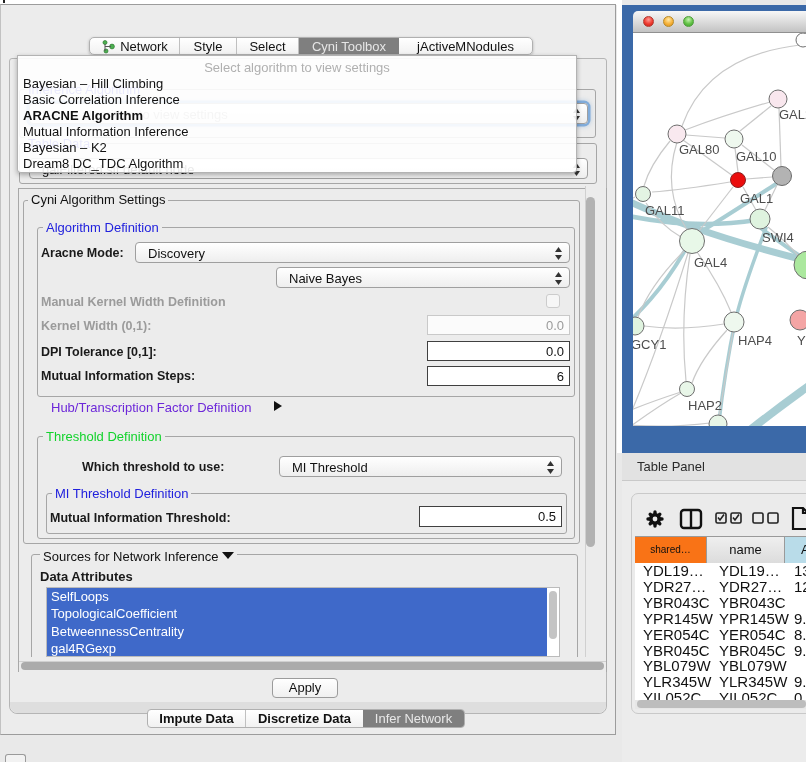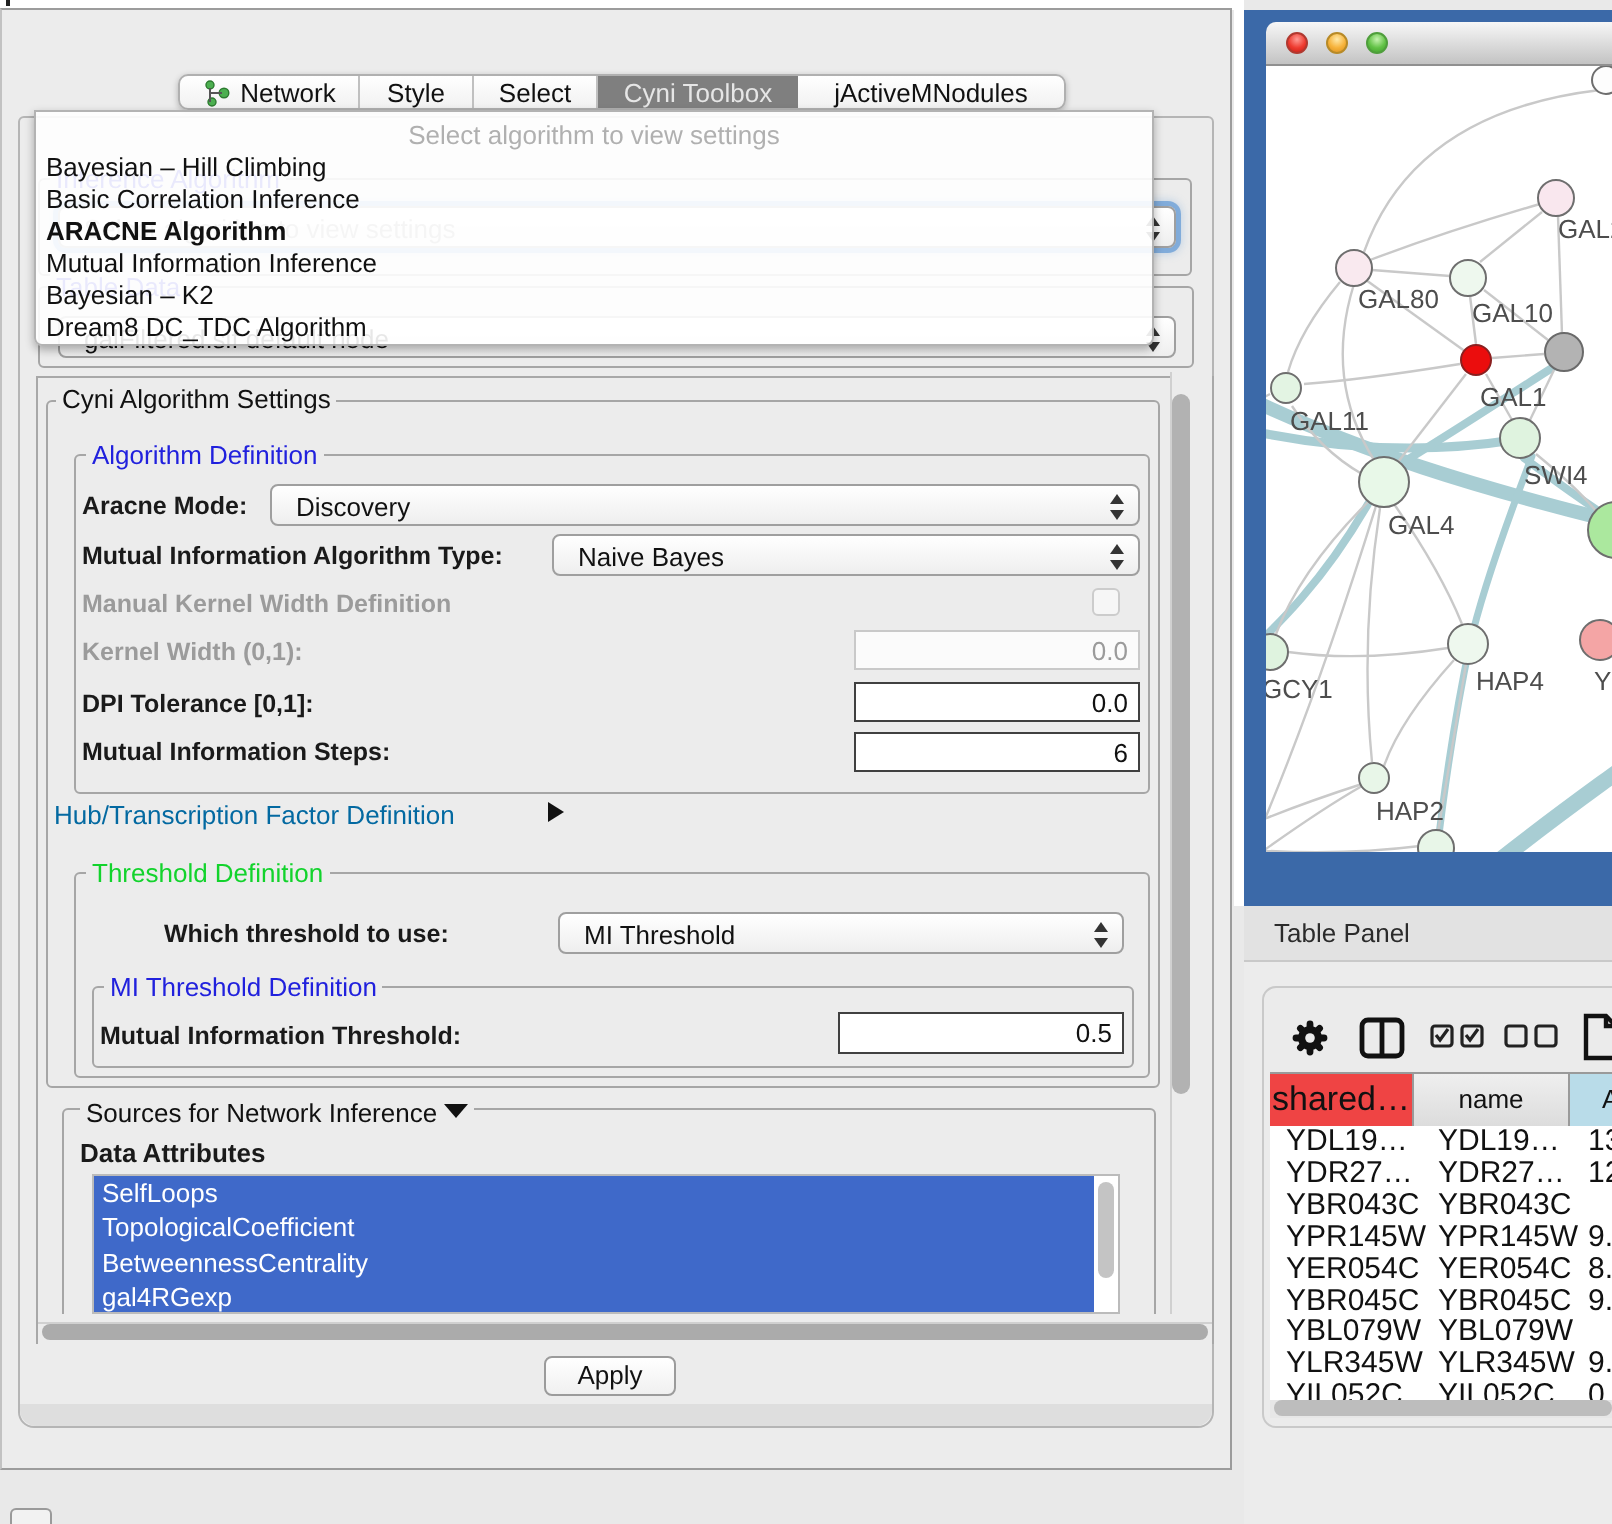--- a/index.html
+++ b/index.html
@@ -75,21 +75,20 @@
 
         <div class="lbl" style="left:22px;top:60px;">Aracne Mode:</div>
         <div class="combo" style="left:116px;top:56px;width:433px;height:19px;">
           <span class="ctext">Discovery</span>
           <span class="carr"><svg width="7" height="13">
                 <path d="M3.5,0 L7,5 L0,5 Z" fill="#333"></path>
                 <path d="M3.5,13 L7,8 L0,8 Z" fill="#333"></path>
               </svg></span>
         </div>
 
-        <div class="lbl" style="left:22px;top:85px;">Mutual Information Algorithm Type:</div>
         <div class="combo" style="left:257px;top:81px;width:292px;height:19px;">
           <span class="ctext">Naive Bayes</span>
           <span class="carr"><svg width="7" height="13">
                 <path d="M3.5,0 L7,5 L0,5 Z" fill="#333"></path>
                 <path d="M3.5,13 L7,8 L0,8 Z" fill="#333"></path>
               </svg></span>
         </div>
 
         <div class="lbl" style="left:22px;top:109px;color:#9b9b9b;">Manual Kernel Width Definition</div>
         <div class="abs" style="left:527px;top:108px;width:12px;height:12px;border:1px solid #cccccc;border-radius:3px;background:#f6f6f6;"></div>
@@ -102,21 +101,21 @@
         <div class="lbl" style="left:22px;top:159px;text-align:center;">DPI Tolerance [0,1]:</div>
         <div class="field" style="left:408px;top:155px;width:141px;height:18px;">
             <span>0.0</span>
           </div>
 
         <div class="lbl" style="left:22px;top:183px;">Mutual Information Steps:</div>
         <div class="field" style="left:408px;top:180px;width:141px;height:18px;">
             <span>6</span>
           </div>
 
-        <div class="abs" style="left:8px;top:214px;font-size:13px;color:#0369a1;">Hub/Transcription Factor Definition</div>
+        <div class="abs" style="left:32px;top:214px;font-size:13px;color:#6d28d9;">Hub/Transcription Factor Definition</div>
         <svg class="abs" style="left:254px;top:214px;" width="10" height="12">
             <path d="M1,1 L9,6 L1,11 Z" fill="#111"></path>
           </svg>
 
         <div class="grp" style="left:18px;top:250px;width:536px;height:101px;"></div>
         <div class="gtitle" style="left:24px;top:244px;color:#12d32c;">Threshold Definition</div>
 
         <div class="lbl" style="left:63px;top:274px;">Which threshold to use:</div>
         <div class="combo" style="left:220px;top:270px;width:281px;height:19px;margin-left:40px;">
           <span class="ctext">MI Threshold</span>
@@ -147,20 +146,25 @@
     </div>
 
     <div class="abs" style="left:584px;top:181px;width:21px;height:471px;background:#ececec;border-left:1px solid #d0d0d0;box-sizing:border-box;"></div>
     <div class="abs" style="left:585px;top:192px;width:9px;height:350px;background:#b2b2b2;border-radius:5px;"></div>
 
     <div class="abs" style="left:18px;top:656px;width:587px;height:13px;background:#ececec;border-top:1px solid #d0d0d0;box-sizing:border-box;"></div>
     <div class="abs" style="left:20px;top:657px;width:583px;height:8px;background:#ababab;border-radius:5px;"></div>
 
     <div class="abs" style="left:271px;top:673px;width:66px;height:20px;background:linear-gradient(#ffffff,#f0f0f0);border:1px solid #9b9b9b;border-radius:4px;box-sizing:border-box;text-align:center;font-size:13px;color:#111;line-height:18px;">Apply</div>
 
+    <div class="abs" style="left:146px;top:704px;height:19px;display:flex;border:1px solid #b0b0b0;border-radius:4px;overflow:hidden;background:linear-gradient(#ffffff,#f1f1f1);box-sizing:border-box;">
+      <div style="width:98px;display:flex;align-items:center;justify-content:center;font-size:13px;font-weight:bold;color:#111;border-right:1px solid #c0c0c0;box-sizing:border-box;">Impute Data</div>
+      <div style="width:117px;display:flex;align-items:center;justify-content:center;font-size:13px;font-weight:bold;color:#111;box-sizing:border-box;">Discretize Data</div>
+      <div style="width:101px;display:flex;align-items:center;justify-content:center;font-size:13px;color:#e8e8e8;background:#7f7f7f;">Infer Network</div>
+    </div>
   </div>
 
   <div class="abs" style="left:17px;top:55px;width:560px;height:118px;background:rgba(255,255,255,0.9);border:1px solid rgba(160,160,160,.8);border-radius:0 0 4px 4px;box-shadow:0 2px 5px rgba(0,0,0,.3);box-sizing:border-box;font-size:13px;color:#111;">
     <div style="position:absolute;left:0;top:4px;width:100%;text-align:center;color:#b0b0b0;">Select algorithm to view settings</div>
     <div style="position:absolute;left:5px;top:20px;">Bayesian – Hill Climbing</div>
     <div style="position:absolute;left:5px;top:36px;">Basic Correlation Inference</div>
     <div style="position:absolute;left:5px;top:52px;font-weight:bold;">ARACNE Algorithm</div>
     <div style="position:absolute;left:5px;top:68px;">Mutual Information Inference</div>
     <div style="position:absolute;left:5px;top:84px;">Bayesian – K2</div>
     <div style="position:absolute;left:5px;top:100px;">Dream8 DC_TDC Algorithm</div>
@@ -289,21 +293,21 @@
     <rect x="16" y="1" width="10" height="10" rx="1.5" fill="none" stroke="#222" stroke-width="1.6"></rect>
   </svg>
   <svg class="abs" style="left:791px;top:506px;" width="20" height="25">
     <path d="M2,2 L12,2 L17,7 L17,23 L2,23 Z" fill="none" stroke="#111" stroke-width="2.2"></path>
     <path d="M12,2 L12,7 L17,7" fill="none" stroke="#111" stroke-width="2.2"></path>
   </svg>
 
   <div class="abs" style="left:635px;top:536px;width:171px;height:173px;background:#ffffff;overflow:hidden;">
 
     <div class="abs" style="left:0;top:0;width:171px;height:27px;border-top:1px solid #9a9a9a;border-bottom:1px solid #9a9a9a;box-sizing:border-box;">
-      <div class="abs" style="left:0;top:0;width:72px;height:26px;background:#ef4444;border-right:1px solid #9a9a9a;box-sizing:border-box;text-align:center;font-size:17px;color:#111;line-height:25px;">shared…</div>
+      <div class="abs" style="left:0;top:0;width:72px;height:26px;background:#f97316;border-right:1px solid #9a9a9a;box-sizing:border-box;text-align:center;font-size:10px;color:#111;line-height:25px;">shared…</div>
       <div class="abs" style="left:72px;top:0;width:78px;height:26px;background:linear-gradient(#efefef,#dcdcdc);border-right:1px solid #9a9a9a;box-sizing:border-box;text-align:center;font-size:13px;color:#111;line-height:25px;">name</div>
       <div class="abs" style="left:150px;top:0;width:21px;height:26px;background:#b9dce9;box-sizing:border-box;font-size:13px;color:#111;line-height:25px;padding-left:16px;">A</div>
     </div>
 
     <div class="abs" style="left:0;top:27px;width:171px;height:137px;font-size:15px;color:#111;">
       <div class="abs" style="left:8px;top:0;line-height:15.9px;">YDL19…<br>YDR27…<br>YBR043C<br>YPR145W<br>YER054C<br>YBR045C<br>YBL079W<br>YLR345W<br>YIL052C</div>
       <div class="abs" style="left:84px;top:0;line-height:15.9px;">YDL19…<br>YDR27…<br>YBR043C<br>YPR145W<br>YER054C<br>YBR045C<br>YBL079W<br>YLR345W<br>YIL052C</div>
       <div class="abs" style="left:159px;top:0;line-height:15.9px;">13<br>12<br>&nbsp;<br>9.<br>8.<br>9.<br>&nbsp;<br>9.<br>0.</div>
     </div>
   </div>

